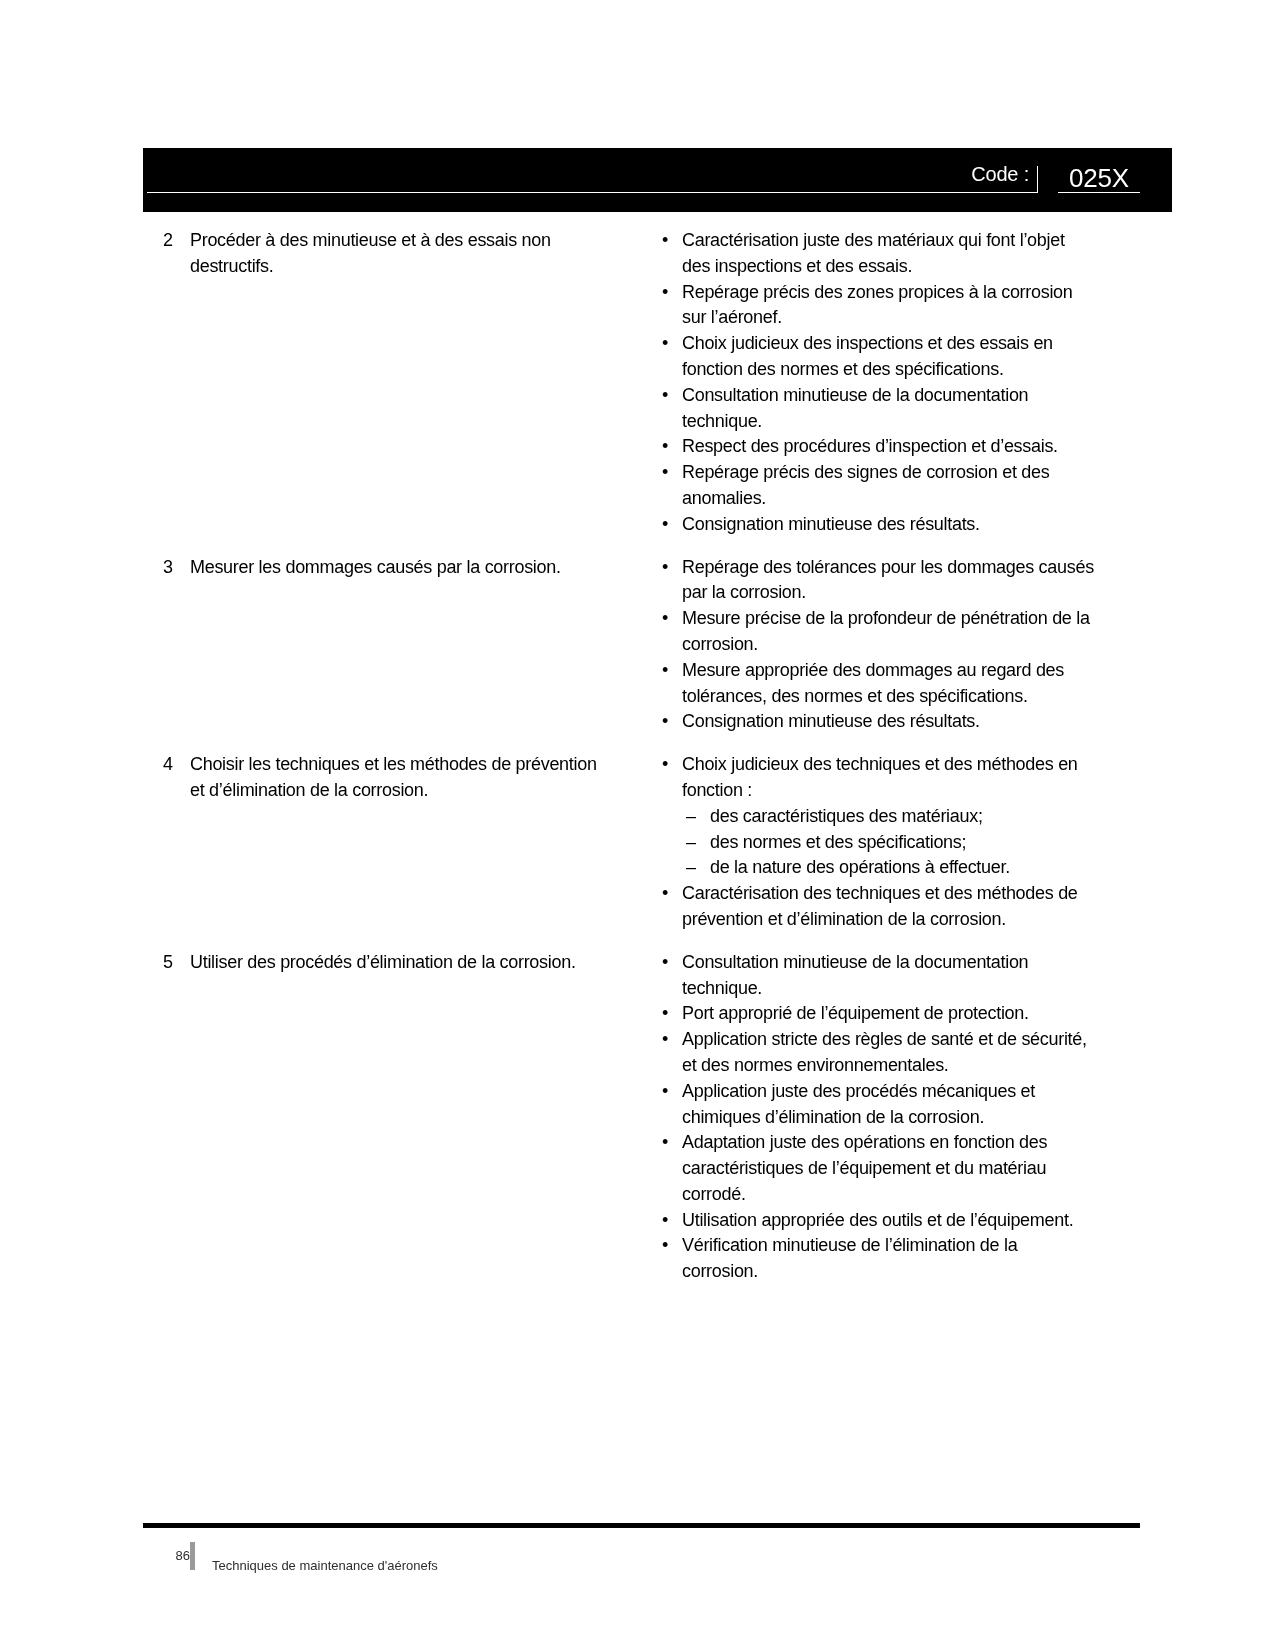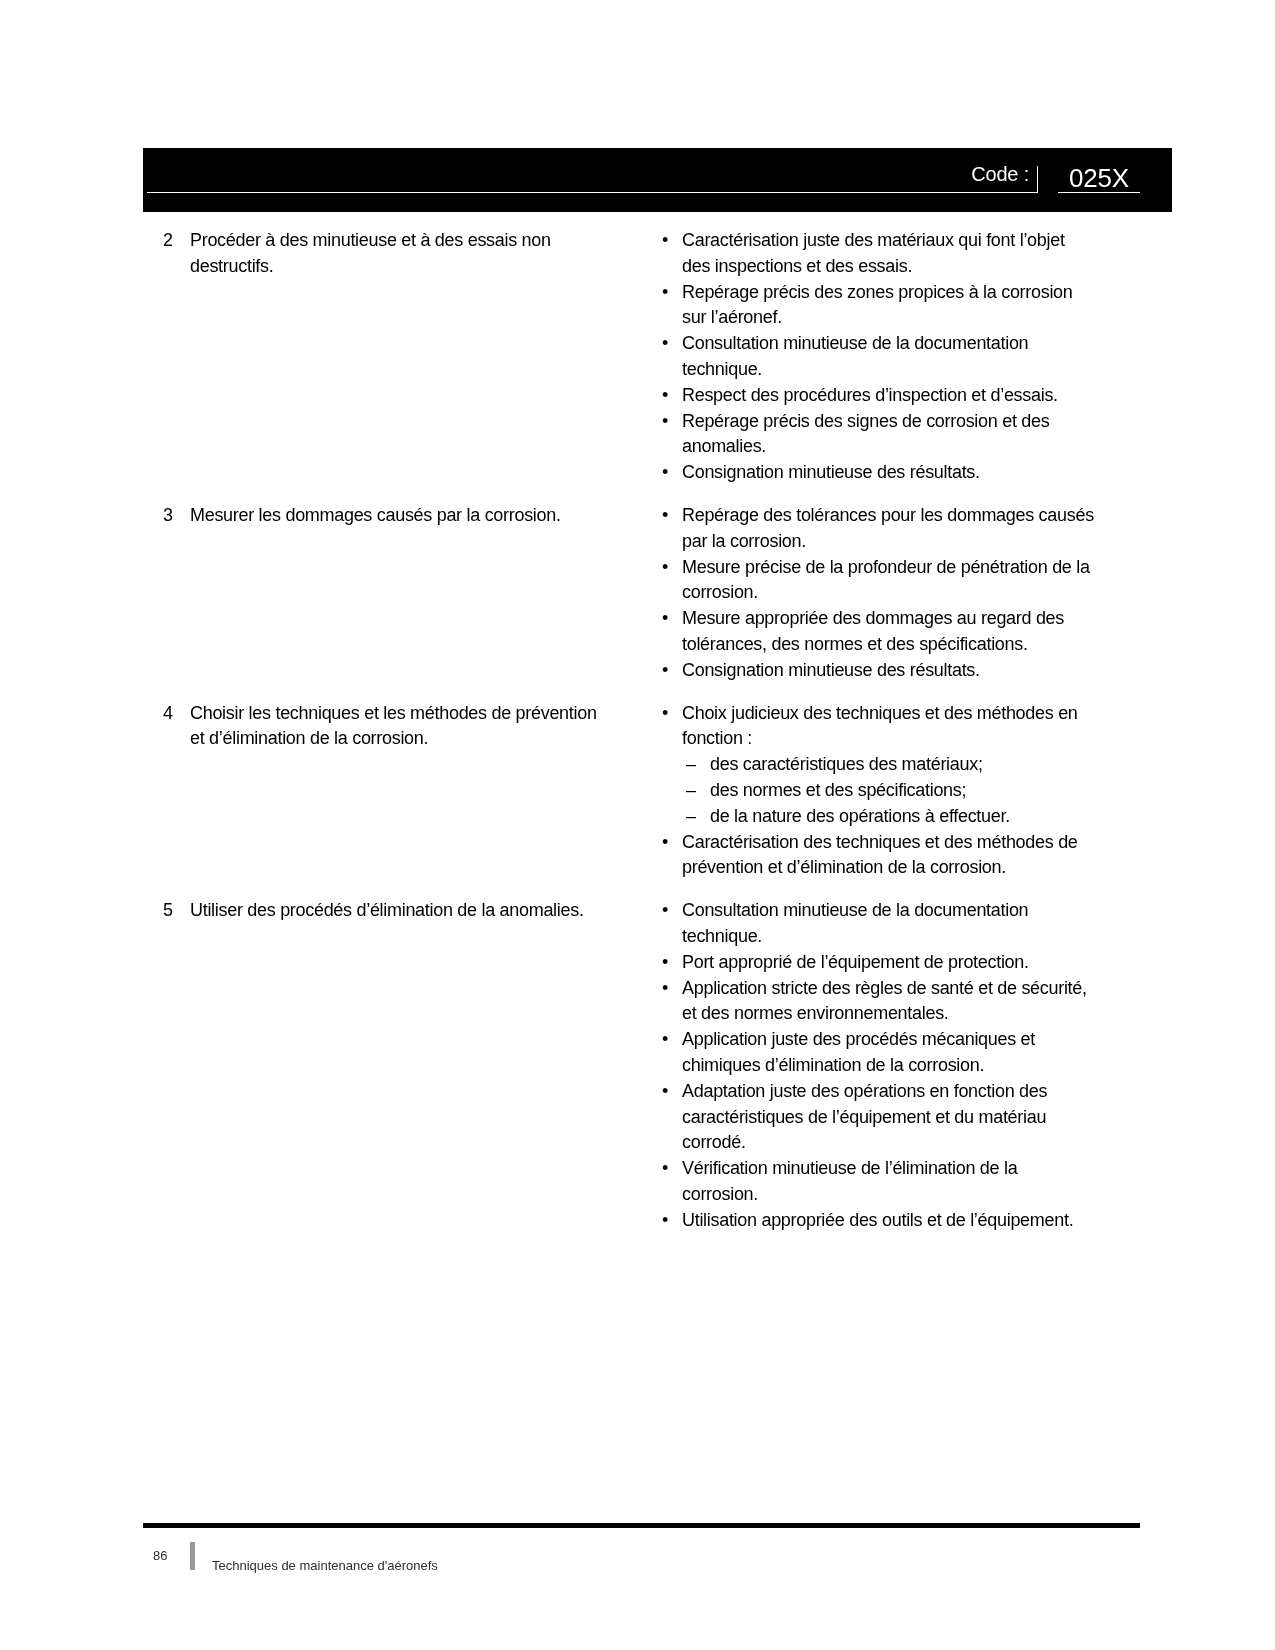--- a/index.html
+++ b/index.html
@@ -39,21 +39,21 @@
   }
   ul.dashes{list-style:none;margin:0;padding:0;}
   ul.dashes > li{position:relative;padding-left:24px;margin-left:4px;}
   ul.dashes > li::before{content:"\2013";position:absolute;left:0;top:0;}
   
   .footer-rule{position:absolute;left:143px;top:1523px;width:997px;height:5px;background:#000;}
   .footer-row{
     position:absolute;left:153px;top:1538px;display:flex;align-items:center;
     font-size:13px;color:#2e2e2e;letter-spacing:0;
   }
-  .page-number{width:37px;}
+  .page-number{width:37px;text-align:right;}
   .footer-divider{width:5px;height:28px;background:#9a9a9a;margin-right:17px;flex-shrink:0;}
   .doc-title{white-space:nowrap;margin-top:20px;}
 </style>
 </head>
 <body>
 
 <div class="page">
 
   <header class="code-bar">
     <div class="code-line"></div>
@@ -65,20 +65,21 @@
   <main class="content" id="rows-container">
       <section class="row">
         <div class="task-cell">
           <span class="task-number">2</span>
           <span class="task-text">Procéder à des minutieuse et à des essais non destructifs.</span>
         </div>
         <div class="criteria-cell">
           <ul class="criteria">
             <li class="criterion">Caractérisation juste des matériaux qui font l’objet des inspections et des essais.</li>
             <li class="criterion">Repérage précis des zones propices à la corrosion sur l’aéronef.</li>
+            <li class="criterion">Choix judicieux des inspections et des essais en fonction des normes et des spécifications.</li>
             <li class="criterion">Consultation minutieuse de la documentation technique.</li>
             <li class="criterion">Respect des procédures d’inspection et d’essais.</li>
             <li class="criterion">Repérage précis des signes de corrosion et des anomalies.</li>
             <li class="criterion">Consignation minutieuse des résultats.</li>
           </ul>
         </div>
       </section>
       <section class="row">
         <div class="task-cell">
           <span class="task-number">3</span>
@@ -105,31 +106,31 @@
                 <li class="dash-item">des normes et des spécifications;</li>
                 <li class="dash-item">de la nature des opérations à effectuer.</li>
               </ul></li>
             <li class="criterion">Caractérisation des techniques et des méthodes de prévention et d’élimination de la corrosion.</li>
           </ul>
         </div>
       </section>
       <section class="row">
         <div class="task-cell">
           <span class="task-number">5</span>
-          <span class="task-text">Utiliser des procédés d’élimination de la anomalies.</span>
+          <span class="task-text">Utiliser des procédés d’élimination de la corrosion.</span>
         </div>
         <div class="criteria-cell">
           <ul class="criteria">
             <li class="criterion">Consultation minutieuse de la documentation technique.</li>
             <li class="criterion">Port approprié de l’équipement de protection.</li>
             <li class="criterion">Application stricte des règles de santé et de sécurité, et des normes environnementales.</li>
             <li class="criterion">Application juste des procédés mécaniques et chimiques d’élimination de la corrosion.</li>
             <li class="criterion">Adaptation juste des opérations en fonction des caractéristiques de l’équipement et du matériau corrodé.</li>
+            <li class="criterion">Utilisation appropriée des outils et de l’équipement.</li>
             <li class="criterion">Vérification minutieuse de l’élimination de la corrosion.</li>
-            <li class="criterion">Utilisation appropriée des outils et de l’équipement.</li>
           </ul>
         </div>
       </section>
     </main>
 
   <div class="footer-rule"></div>
   <footer class="footer-row">
     <span class="page-number">86</span>
     <span class="footer-divider"></span>
     <span class="doc-title">Techniques de maintenance d'aéronefs</span>

